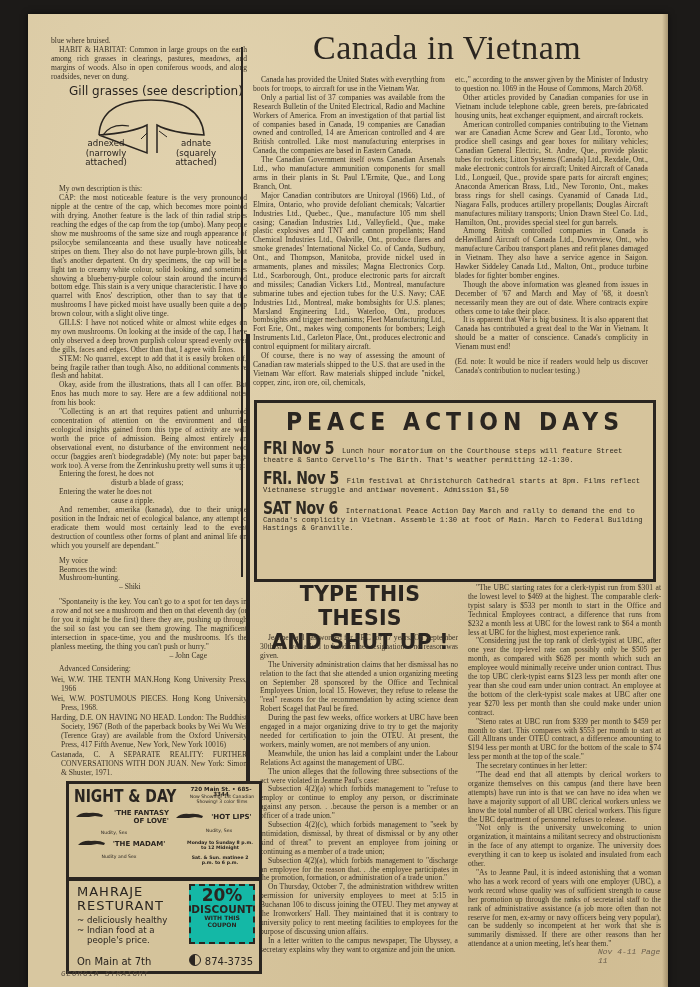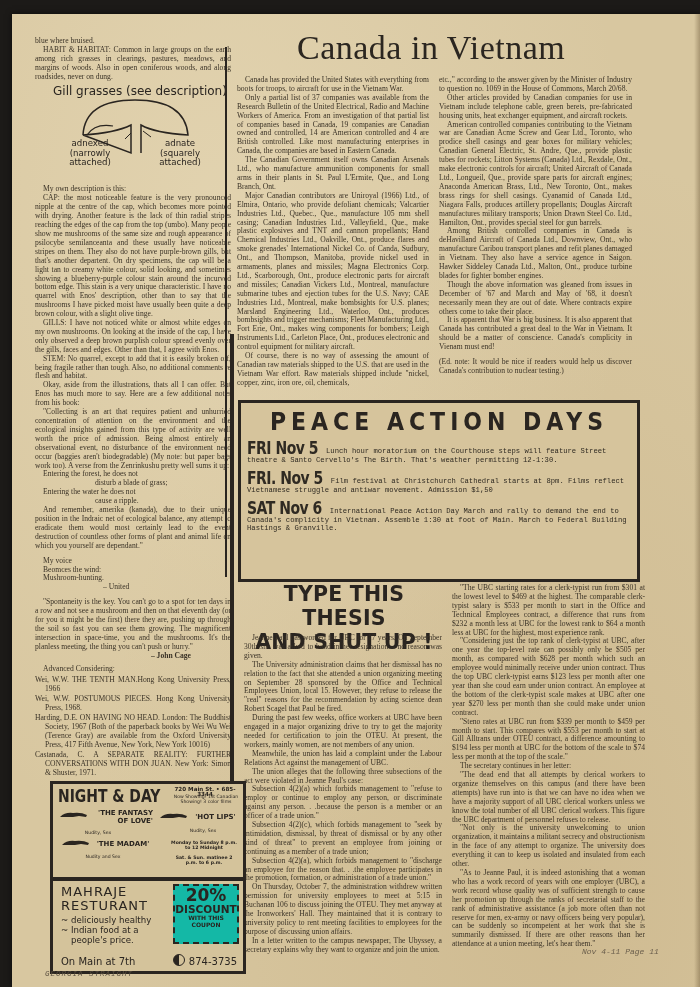--- a/index.html
+++ b/index.html
@@ -1,31 +1,31 @@
 <!DOCTYPE html>
 <html><head>
 <meta charset="utf-8">
 <style>
   html, body { margin:0; padding:0; }
   body { width:700px; height:987px; background:#1c1a18; position:relative; overflow:hidden; font-family:"Liberation Serif", serif; }
-  .page { position:absolute; left:12px; top:14px; width:640px; height:973px; background:#d8c7a0;
+  .page { position:absolute; left:28px; top:14px; width:640px; height:973px; background:#d8c7a0;
     background-image: radial-gradient(ellipse at 30% 20%, rgba(235,222,190,0.5), rgba(0,0,0,0) 60%), radial-gradient(ellipse at 80% 90%, rgba(180,150,100,0.25), rgba(0,0,0,0) 60%);
-    box-shadow: 0 0 6px rgba(0,0,0,0.6); padding-left: 48px; }
+    box-shadow: 0 0 6px rgba(0,0,0,0.6); }
   .page-edge { position:absolute; right:0; top:0; width:6px; height:100%; background:linear-gradient(to right, rgba(0,0,0,0), rgba(80,60,30,0.35)); }
   .txt { color:#3a3226; font-size:7.6px; line-height:8.9px; text-align:justify; }
   .txt p { margin:0; text-indent:8px; }
   .txt p.noindent { text-indent:0; }
   .col-left { position:absolute; left:23px; top:23px; width:196px; }
   .vrule-left { position:absolute; left:213px; top:33px; width:2px; height:530px; background:#2a2520; }
   .vrule-left2 { position:absolute; left:218px; top:320px; width:4px; height:540px; background:#2a2520; }
   .hand { font-family:"DejaVu Sans", sans-serif; color:#2a2520; }
   .gill-title { font-size:12px; margin:5px 0 0 18px; }
   .gill-fig { position:relative; height:90px; }
   .poem { margin:2px 0 2px 40px; text-indent:0; }
-  .attrib { text-align:right; padding-right:40px;font-weight:bold; }
+  .attrib { text-align:right; padding-right:40px; }
   .biblio p { text-indent:-10px; padding-left:10px; margin:1px 0; }
   .title-cvn { position:absolute; left:285px; top:15px; font-family:"Liberation Serif", serif; font-size:34px; color:#2b2620; letter-spacing:0.5px; }
   .col-mid { position:absolute; left:225px; top:62px; width:192px; }
   .col-right { position:absolute; left:427px; top:62px; width:193px; }
   .peace { position:absolute; left:226px; top:386px; width:396px; height:176px; border:3px solid #2a2520; background:#d6c49c; }
   .peace-title { text-align:center; font-family:"DejaVu Sans", sans-serif; font-weight:bold; font-size:22px; letter-spacing:5px; color:#2a2520; margin-top:6px; transform:scaleY(1.1); }
   .event { margin:10px 6px 0 6px; font-family:"Liberation Mono", monospace; font-size:7.2px; line-height:8.5px; color:#2f2a22; }
   .event .day { font-family:"DejaVu Sans", sans-serif; font-weight:bold; font-size:14px; letter-spacing:-0.5px; margin-right:8px; transform:scaleY(1.25); display:inline-block; }
   .shut-title { position:absolute; left:232px; top:568px; width:200px; text-align:center; font-family:"DejaVu Sans", sans-serif; font-weight:bold; font-size:20.5px; line-height:24px; color:#2a2520; letter-spacing:0.2px; }
   .col-shut1 { position:absolute; left:232px; top:620px; width:198px; }
@@ -79,21 +79,21 @@
       <p class="poem">Entering the forest, he does not</p>
       <p class="poem" style="margin-left:52px">disturb a blade of grass;</p>
       <p class="poem">Entering the water he does not</p>
       <p class="poem" style="margin-left:52px">cause a ripple.</p>
     </div>
     <p>And remember, amerika (kanada), due to their unique position in the Indraic net of ecological balance, any attempt to eradicate them would most certainly lead to the event destruction of countless other forms of plant and animal life on which you yourself are dependant."</p>
     <div style="margin:6px 0">
       <p class="poem">My voice</p>
       <p class="poem">Beomces the wind:</p>
       <p class="poem">Mushroom-hunting.</p>
-      <p class="poem" style="margin-left:60px">– United</p>
+      <p class="poem" style="margin-left:60px">– Shiki</p>
     </div>
     <p>"Spontaneity is the key. You can't go to a spot for ten days in a row and not see a mushroom and then on that eleventh day (or for you it might be the first) there they are, pushing up through the soil so fast you can see them growing. The magnificent intersection in space-time, you and the mushrooms. It's the planless meeting, the thing you can't push or hurry."</p>
     <p class="attrib">– John Cage</p>
     <p style="margin:4px 0 3px 0">Advanced Considering:</p>
     <div class="biblio">
       <p>Wei, W.W. THE TENTH MAN.Hong Kong University Press, 1966</p>
       <p>Wei, W.W. POSTUMOUS PIECES. Hong Kong University Press, 1968.</p>
       <p>Harding, D.E. ON HAVING NO HEAD. London: The Buddhist Society, 1967 (Both of the paperback books by Wei Wu Wei (Terence Gray) are available from the Oxford University Press, 417 Fifth Avenue, New York, New York 10016)</p>
       <p>Castanada, C. A SEPARATE REALITY: FURTHER CONVERSATIONS WITH DON JUAN. New York: Simon &amp; Shuster, 1971.</p>
     </div>

